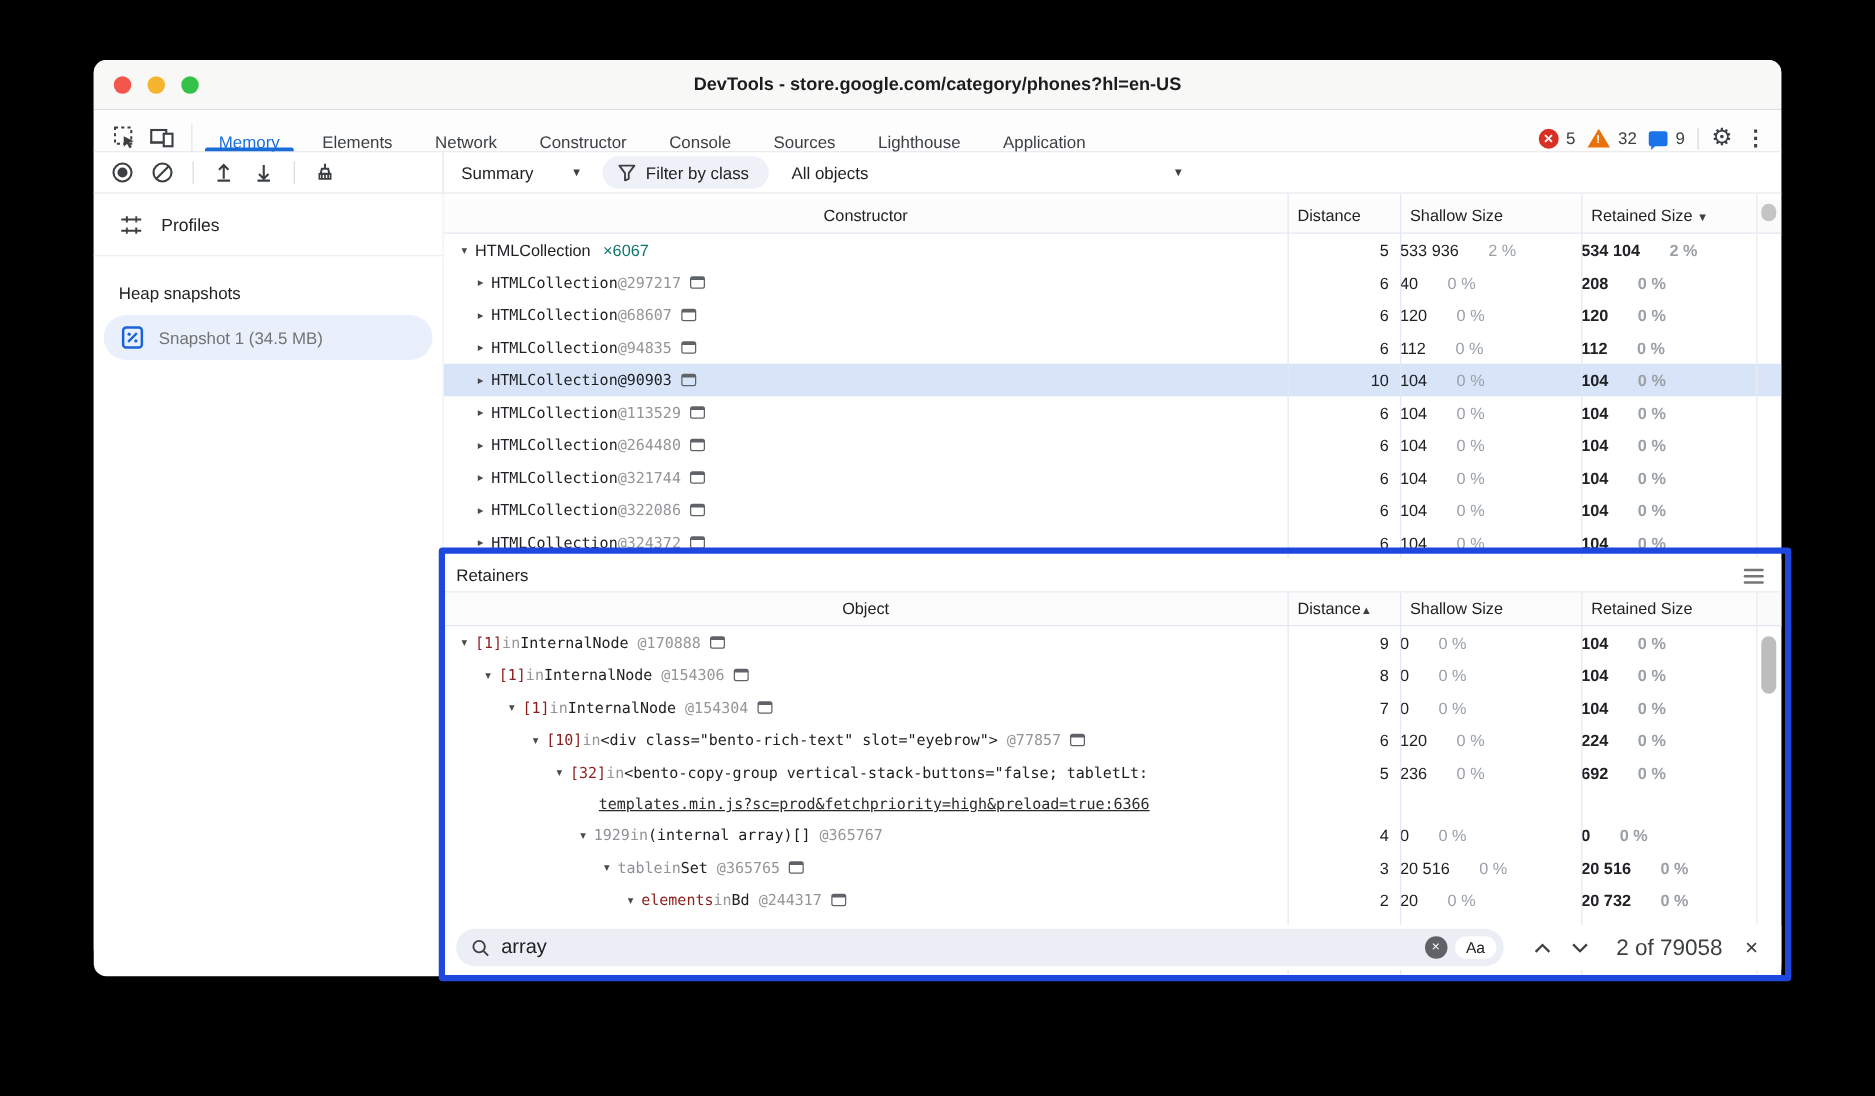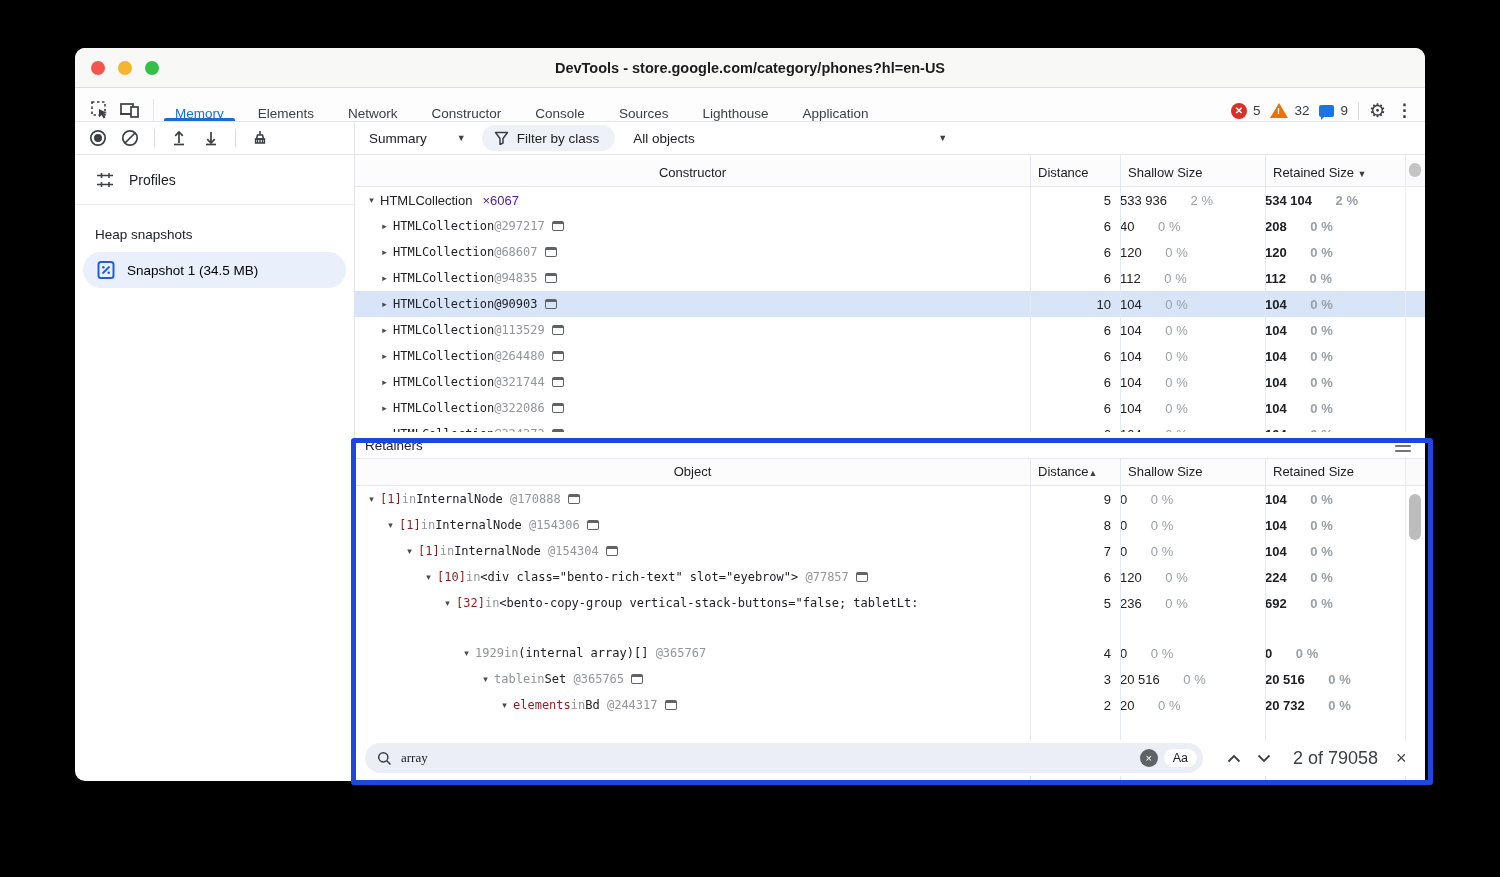--- a/index.html
+++ b/index.html
@@ -41,21 +41,21 @@
   .summary-dd { display:flex; align-items:center; gap:30px; font-size:13.5px; color:#202124; padding-right:16px; }
   .dd-arrow { font-size:9px; color:#3c4043; }
   .filter-pill { display:flex; align-items:center; gap:8px; background:#eef1f8; border-radius:15px; height:26px; padding:0 16px 0 12px; font-size:13.5px; color:#202124; margin-right:18px; }
   .objects-dd { display:flex; align-items:center; font-size:13.5px; color:#202124; flex:1; max-width:330px; justify-content:space-between; padding-right:16px; }
 
   
   .sidebar { position:absolute; left:0; top:107px; width:280px; bottom:12px; background:#fff; border-right:1px solid #e2e5ea; border-radius:0 0 0 10px; }
   .profiles-hdr { height:50px; display:flex; align-items:center; gap:14px; padding-left:20px; border-bottom:1px solid #eceef1; font-size:14px; color:#202124; }
   .heap-hdr { padding:22px 0 10px 20px; font-size:13.5px; color:#202124; }
   .snap-item { margin:0 8px; height:36px; background:#e9f0fc; border-radius:18px; display:flex; align-items:center; gap:12px; padding-left:14px; }
-  .snap-label { font-size:13.5px; color:#000000; }
+  .snap-label { font-size:13.5px; color:#737373; }
 
   
   .main { position:absolute; left:280px; top:107px; right:0; bottom:0; }
   .col-lines { position:absolute; top:0; bottom:0; left:0; right:0; pointer-events:none; z-index:3; }
   .vline { position:absolute; top:0; bottom:0; width:1px; background:#e2e8f4; }
   .v1{left:675px;} .v2{left:765px;} .v3{left:910px;} .v4{left:1050px; background:#ececec;}
   .hdr-row { display:flex; font-size:13px; color:#202124; position:relative; z-index:1; }
   .hdr-cell { padding:5px 8px 6px 8px; border-bottom:1px solid #e4e7ef; background:#fcfcfd; }
   .c-obj { flex:1; min-width:0;text-align:center; }
   .c-dist { width:90px; }
@@ -72,40 +72,40 @@
   .cell-size .pct { display:inline-block; min-width:46px; text-align:right; color:#9aa0a6; }
   .cell-size.w140 { width:140px;font-weight:bold; }
   .gutter { width:20px; height:100%; }
   .tri { width:13px; font-size:9px; color:#4a4a4a; flex:none; text-align:center; margin-right:2px; }
   .mono { font-family:"DejaVu Sans Mono",monospace; font-size:12px; color:#202124; }
   .gray { color:#939598; }
   .idx { color:#8b1d1d; }
   .muted-key { color:#8f9296; }
   .winicon { display:inline-block; width:12px; height:10px; border:1px solid #5f6368; border-top:3px solid #5f6368; border-radius:2px; margin-left:7px; flex:none; }
   .group-name { font-size:13px; color:#202124; }
-  .count { font-size:13px; color:#4c1d95; margin-left:10px; }
+  .count { font-size:13px; color:#0f766e; margin-left:10px; }
 
   
   .ctor-pane { position:absolute; left:0; top:0; width:100%; height:291px; overflow:hidden; background:#fff; }
   .ctor-scroll-thumb { position:absolute; left:1054px; top:8px; width:12px; height:14px; background:#c4c4c4; border-radius:7px; z-index:4; }
 
   
-  .ret-pane { position:absolute; left:0; top:277px; width:100%; bottom:0; background:#fff; }
+  .ret-pane { position:absolute; left:0; top:292px; width:100%; bottom:0; background:#fff; }
   .ret-title { height:27px; display:flex; align-items:center; padding-left:10px; font-size:13.5px; color:#202124; border-bottom:1px solid #e8eaef; position:relative; z-index:4; background:#fff; }
   .hamburger { position:absolute; right:14px; top:8px; width:16px; display:flex; flex-direction:column; gap:3px; }
   .hamburger span { height:2px; background:#757575; border-radius:1px; }
   .ret-lines { top:27px; }
   .ret-scroll-thumb { position:absolute; left:1054px; top:62px; width:12px; height:46px; background:#bdbdbd; border-radius:7px; z-index:4; }
   .link-row { display:flex; height:24px; align-items:center; position:relative; z-index:1; }
   .link-text { font-family:"DejaVu Sans Mono",monospace; font-size:12px; color:#2b2b2b; text-decoration:underline; }
 
   
   .searchbar { position:absolute; left:0; bottom:5px; width:100%; height:36px; display:flex; align-items:center; z-index:4; background:#fff; }
   .search-pill { margin-left:10px; width:838px; height:30px; background:#ecoef6; background:#eceef6; border-radius:15px; display:flex; align-items:center; padding:0 6px 0 12px; }
-  .search-input { border:none; outline:none; background:transparent; font-size:13px; color:#202124; flex:1; font-family:Liberation Serif, serif; }
+  .search-input { border:none; outline:none; background:transparent; font-size:16px; color:#202124; flex:1; font-family:Liberation Sans, sans-serif; }
   .clear-btn { width:18px; height:18px; border-radius:50%; background:#5f6368; color:#fff; font-size:11px; display:flex; align-items:center; justify-content:center; margin-right:6px; }
   .aa-btn { background:#fff; border-radius:9px; padding:2px 9px; font-size:12.5px; color:#202124; }
   .chev { width:30px; text-align:center; color:#3c4043; }
   .search-count { font-size:18px; color:#3c4043; margin:0 14px 0 14px; }
   .close-x { font-size:18px; color:#3c4043; margin-left:4px; }
 
   
   .blue-box { position:absolute; left:276px; top:390px; width:1082px; height:347px; border:5px solid #1d47dd; border-radius:3px; z-index:9; pointer-events:none; }
 
   svg { display:block; }
@@ -561,20 +561,23 @@
               <span>236</span>
               <span class="pct">0 %</span>
             </div>
             <div class="cell-size w140">
               <span>692</span>
               <span class="pct">0 %</span>
             </div>
             <div class="gutter"></div>
           </div>
           <div class="link-row">
+            <div class="cell-obj" style="padding-left: 124px;">
+              <span class="link-text">templates.min.js?sc=prod&amp;fetchpriority=high&amp;preload=true:6366</span>
+            </div>
             <div class="cell-num"></div>
             <div class="cell-size"></div>
             <div class="cell-size w140"></div>
             <div class="gutter"></div>
           </div>
           <div class="trow">
             <div class="cell-obj" style="padding-left: 105px;">
               <span class="tri">▾</span>
               <span class="mono muted-key">1929 </span>
               <span class="mono gray">in </span>

